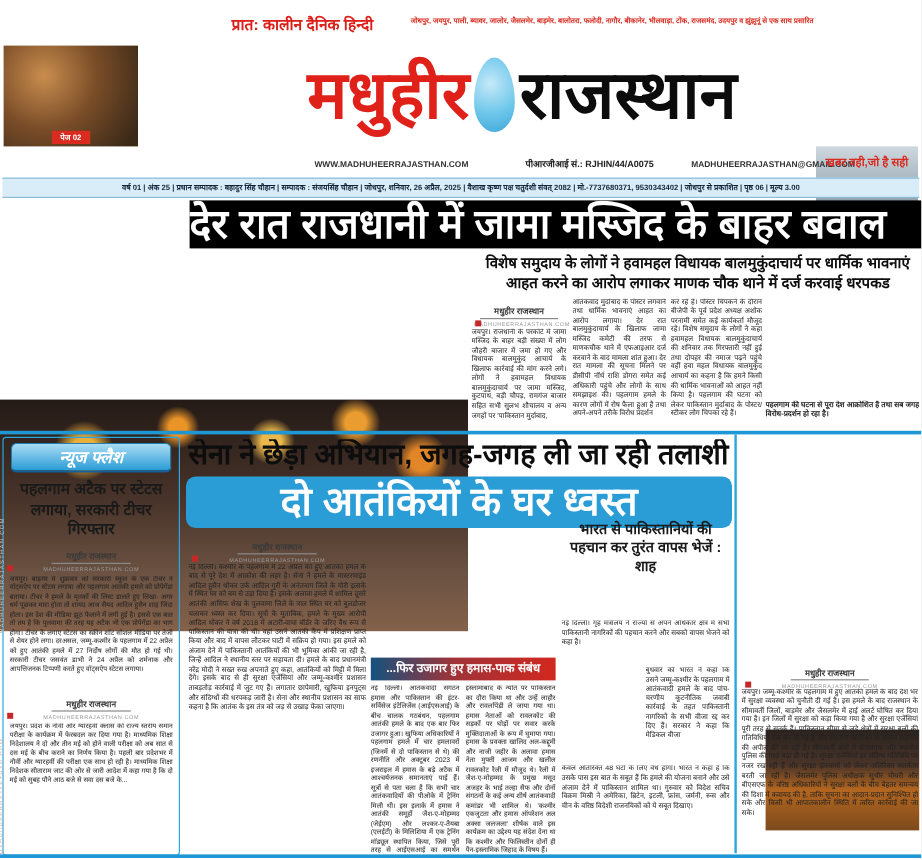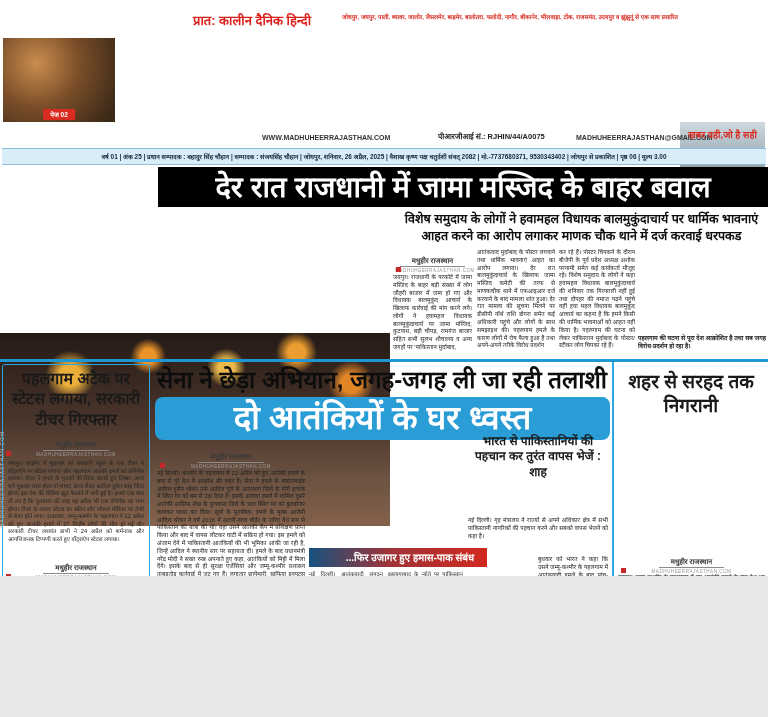--- a/index.html
+++ b/index.html
@@ -1,57 +1,57 @@
 <!DOCTYPE html>
 <html><head>
 <meta charset="utf-8">
 <style>
   html,body{margin:0;padding:0;background:#e8e8e8;}
-  .page{position:relative;width:768px;height:576px;background:#ffffff;overflow:hidden;
+  .page{position:relative;width:768px;height:717px;background:#ffffff;overflow:hidden;
         font-family:"Liberation Sans","DejaVu Sans",sans-serif;color:#111;}
   .abs{position:absolute;}
   .nowrap{white-space:nowrap;overflow:hidden;}
   .just{text-align:justify;overflow:hidden;}
   
   .tagline{font-size:13px;font-weight:800;color:#dd1f1a;}
   .cities{font-size:6px;font-weight:700;color:#d92b20;}
   .mast{display:flex;align-items:center;justify-content:center;gap:4px;}
   .mast .t1{font-size:56px;font-weight:800;color:#e0211a;line-height:1;}
   .mast .t2{font-size:56px;font-weight:800;color:#0c0c0c;line-height:1;}
   .splash{width:34px;height:62px;border-radius:50% 50% 50% 50%/60% 60% 40% 40%;
           background:radial-gradient(circle at 40% 35%,#bfe6f7 0%,#5ec1e8 55%,#2a9cd6 100%);opacity:.9;}
   .phototag{position:absolute;left:50%;transform:translateX(-50%);bottom:2px;background:#d92b20;color:#fff;
             font-size:6.5px;font-weight:700;padding:1px 7px;white-space:nowrap;}
   .infosm{font-size:7px;font-weight:700;color:#333;}
   .reg{font-size:7.5px;font-weight:800;color:#222;}
   .slogan{font-size:9.5px;font-weight:800;color:#d92b20;white-space:nowrap;}
   .datestrip{background:#d8edf8;border-top:1px solid #8bbdd9;border-bottom:1px solid #8bbdd9;
              font-size:6.4px;font-weight:600;color:#12243a;line-height:15px;text-align:center;white-space:nowrap;overflow:hidden;}
   
-  .leadbar{background:#000;color:#fff;font-size:29px;font-weight:800;text-align:center;line-height:40px;overflow:hidden;}
+  .leadbar{background:#000;color:#fff;font-size:34px;font-weight:800;text-align:left;line-height:40px;overflow:hidden;}
   .subhead{font-size:12.5px;font-weight:800;color:#0e0e0e;text-align:center;line-height:1.35;}
   .body6{font-size:5.9px;line-height:1.32;color:#222;}
   .body57{font-size:5.7px;line-height:1.32;color:#222;}
   .caption{font-size:6.2px;font-weight:600;color:#222;line-height:1.3;}
   
   .byl{position:relative;text-align:center;padding:1px 2px;}
   .byl .nm{display:inline-block;font-size:7px;font-weight:800;color:#3a3a3a;
            border-bottom:1.5px solid #8a8a8a;padding:0 12px 1px;}
   .byl .st{font-size:4.6px;color:#9a9a9a;letter-spacing:.5px;margin-top:1px;}
   .byl .sq{position:absolute;left:3px;bottom:2px;width:5px;height:5px;background:#c62828;}
   
   .lbox{border:1.5px solid #2aa6e0;border-radius:3px;}
   .nfhead{background:linear-gradient(#a9dcf4,#2a9cd6);border:1px solid #1f7fb5;border-bottom:2.5px solid #145f97;
           border-radius:5px;color:#fff;font-size:14px;font-weight:800;font-style:italic;text-align:center;line-height:22px;}
-  .colhead{font-size:16px;font-weight:800;color:#1a1a1a;text-align:center;line-height:1.28;}
+  .colhead{font-size:13px;font-weight:800;color:#1a1a1a;text-align:center;line-height:1.28;}
   .midhead{font-size:24px;font-weight:800;color:#0d0d0d;text-align:center;line-height:1.15;}
   .bluebanner{background:#2a9cd6;border-radius:8px;color:#fff;font-size:33px;font-weight:800;
               text-align:center;line-height:42px;overflow:hidden;}
   .hamasbanner{background:linear-gradient(90deg,#15527e 0%,#a03338 45%,#d1281f 100%);color:#fff;
-               font-size:10px;font-weight:800;text-align:center;line-height:19px;overflow:hidden;padding-left:24px;}
+               font-size:10px;font-weight:800;text-align:center;line-height:19px;overflow:hidden;}
   .vline{background:#2aa6e0;}
   .hline{background:#1f97d4;}
   .vwm{writing-mode:vertical-rl;transform:rotate(180deg);font-size:5px;color:#bbb;letter-spacing:1px;}
   
   .ph{overflow:hidden;position:relative;}
   .ph-fire{background:radial-gradient(circle at 30% 30%,#c98d4e,#7a4d28 45%,#3c2a18 90%);}
   .ph-meet{background:linear-gradient(180deg,#cfd8de 0%,#9fb0ba 40%,#6b7a85 100%);}
   .ph-protest{background:
      radial-gradient(circle at 18% 22%,rgba(255,190,60,.9) 0 3%,transparent 7%),
      radial-gradient(circle at 38% 12%,rgba(255,160,40,.9) 0 2.5%,transparent 6%),
@@ -69,20 +69,25 @@
   <div class="abs tagline" style="left:193px;top:11px;">प्रात: कालीन दैनिक हिन्दी</div>
   <div class="abs cities nowrap" style="left:342px;top:13px;right:2px;">जोधपुर, जयपुर, पाली, ब्यावर, जालोर, जैसलमेर, बाड़मेर, बालोतरा, फलोदी, नागौर, बीकानेर, भीलवाड़ा, टोंक, राजसमंद, उदयपुर व झुंझुनूं से एक साथ प्रसारित</div>
 
   <div class="abs ph ph-fire" style="left:3px;top:38px;width:112px;height:84px;">
     <span class="phototag">पेज 02</span>
   </div>
   <div class="abs ph ph-meet" style="left:680px;top:38px;width:85px;height:84px;">
     <span class="phototag">अंतिम पेज</span>
   </div>
 
+  <div class="abs mast" style="left:200px;top:32px;width:470px;height:94px;">
+    <span class="t1">मधुहीर</span>
+    <span class="splash"></span>
+    <span class="t2">राजस्थान</span>
+  </div>
 
   <div class="abs infosm" style="left:262px;top:134px;">WWW.MADHUHEERRAJASTHAN.COM</div>
   <div class="abs reg" style="left:438px;top:131px;">पीआरजीआई सं.: RJHIN/44/A0075</div>
   <div class="abs infosm" style="left:576px;top:134px;">MADHUHEERRAJASTHAN@GMAIL.COM</div>
   <div class="abs slogan" style="left:688px;top:128px;">खबर वही,जो है सही</div>
 
   <div class="abs datestrip" style="left:2px;top:148px;width:764px;height:15px;">वर्ष 01 | अंक 25 | प्रधान सम्पादक : बहादुर सिंह चौहान | सम्पादक : संजयसिंह चौहान | जोधपुर, शनिवार, 26 अप्रैल, 2025 | वैशाख कृष्ण पक्ष चतुर्दशी संवत् 2082 | मो.-7737680371, 9530343402 | जोधपुर से प्रकाशित | पृष्ठ 06 | मूल्य 3.00</div>
 
   <div class="abs ph ph-protest" style="left:0px;top:165px;width:390px;height:193px;"></div>
   <div class="abs leadbar" style="left:158px;top:167px;width:610px;height:40px;">देर रात राजधानी में जामा मस्जिद के बाहर बवाल</div>
@@ -98,20 +103,21 @@
   </div>
   <div class="abs just body6" style="left:477px;top:249px;width:78px;height:109px;">आतंकवाद मुर्दाबाद के पोस्टर लगवाने तथा धार्मिक भावनाएं आहत का आरोप लगाया। देर रात बालमुकुंदाचार्य के खिलाफ जामा मस्जिद कमेटी की तरफ से माणकचौक थाने में एफआइआर दर्ज करवाने के बाद मामला शांत हुआ। देर रात मामला की सूचना मिलने पर डीसीपी नॉर्थ राशि डोगरा समेत कई अधिकारी पहुंचे और लोगों के साथ समझाइश की। पहलगाम हमले के कारण लोगों में रोष फैला हुआ है तथा अपने-अपने तरीके विरोध प्रदर्शन</div>
   <div class="abs just body6" style="left:559px;top:249px;width:76px;height:109px;">कर रहे हैं। पोस्टर चिपकने के दौरान बीजेपी के पूर्व प्रदेश अध्यक्ष अशोक परनामी समेत कई कार्यकर्ता मौजूद रहे। विशेष समुदाय के लोगों ने कहा हवामहल विधायक बालमुकुंदाचार्य की शनिवार तक गिरफ्तारी नहीं हुई तथा दोपहर की नमाज पढ़ने पहुंचे वहीं हवा महल विधायक बालमुकुंद आचार्य का कहना है कि हमने किसी की धार्मिक भावनाओं को आहत नहीं किया है। पहलगाम की घटना को लेकर पाकिस्तान मुर्दाबाद के पोस्टर/स्टीकर लोग चिपका रहे हैं।</div>
 
   <div class="abs ph ph-woman" style="left:638px;top:247px;width:128px;height:84px;"></div>
   <div class="abs caption" style="left:638px;top:334px;width:128px;height:22px;overflow:hidden;">पहलगाम की घटना से पूरा देश आक्रोशित है तथा सब जगह विरोध-प्रदर्शन हो रहा है।</div>
 
   <div class="abs hline" style="left:0px;top:359px;width:768px;height:3px;"></div>
 
   <div class="abs lbox" style="left:2px;top:364px;width:146px;height:347px;">
+    <div class="nfhead" style="margin:4px 6px 2px;height:22px;">न्यूज फ्लैश</div>
     <div class="colhead" style="padding:4px 3px 2px;">पहलगाम अटैक पर स्टेटस लगाया, सरकारी टीचर गिरफ्तार</div>
     <div class="byl">
       <span class="sq"></span>
       <div class="nm">मधुहीर राजस्थान</div>
       <div class="st">MADHUHEERRAJASTHAN.COM</div>
     </div>
     <div class="just body57" style="margin:2px 5px 0;height:95px;">जयपुर। बाड़मेर में शुक्रवार को सरकारी स्कूल के एक टीचर ने वॉट्सऐप पर स्टेटस लगाया और पहलगाम आतंकी हमले को प्रोपेगेंडा बताया। टीचर ने हमले के मृतकों की लिस्ट डालते हुए लिखा- अगर धर्म पूछकर मारा होता तो शायद आज सैयद आदिल हुसैन शाह जिंदा होता। इस देश की मीडिया झूठ फैलाने में लगी हुई है। इससे एक बात तो तय है कि पुलवामा की तरह यह अटैक भी एक प्रोपेगेंडा का भाग होगा। टीचर के लगाए स्टेटस का स्क्रीन शॉट सोशल मीडिया पर तेजी से शेयर होने लगा। दरअसल, जम्मू-कश्मीर के पहलगाम में 22 अप्रैल को हुए आतंकी हमले में 27 निर्दोष लोगों की मौत हो गई थी। सरकारी टीचर जसवंत डाभी ने 24 अप्रैल को शर्मनाक और आपत्तिजनक टिप्पणी करते हुए वॉट्सऐप स्टेटस लगाया।</div>
     <div class="byl">
       <span class="sq"></span>
       <div class="nm">मधुहीर राजस्थान</div>
@@ -137,21 +143,20 @@
   <div class="abs just body57" style="left:388px;top:571px;width:75px;height:140px;">इस्लामाबाद के न्योते पर पाकिस्तान का दौरा किया था और उन्हें लाहौर और रावलपिंडी ले जाया गया था। हमास नेताओं को रावलकोट की सड़कों पर घोड़ों पर सवार करके मुक्तिदाताओं के रूप में घुमाया गया। हमास के प्रवक्ता खालिद अल-कद्दूमी और नाजी जहीर के अलावा हमास नेता मुफ्ती आजम और खलील रावलकोट रैली में मौजूद थे। रैली में जैश-ए-मोहम्मद के प्रमुख मसूद अजहर के भाई तल्हा सैफ और दोनों संगठनों के कई अन्य शीर्ष आतंकवादी कमांडर भी शामिल थे। 'कश्मीर एकजुटता और हमास ऑपरेशन अल अक्सा जलजला' शीर्षक वाले इस कार्यक्रम का उद्देश्य यह संदेश देना था कि कश्मीर और फिलिस्तीन दोनों ही पैन-इस्लामिक जिहाद के विषय हैं।</div>
 
   <div class="abs colhead" style="left:468px;top:434px;width:140px;font-size:12px;">भारत से पाकिस्तानियों की पहचान कर तुरंत वापस भेजें : शाह</div>
   <div class="abs just body6" style="left:468px;top:517px;width:140px;height:37px;">नई दिल्ली। गृह मंत्रालय ने राज्यों से अपने अधिकार क्षेत्र में सभी पाकिस्तानी नागरिकों की पहचान करने और सबको वापस भेजने को कहा है।</div>
 
   <div class="abs just body6" style="left:538px;top:556px;width:70px;height:80px;">बुधवार को भारत ने कहा कि उसने जम्मू-कश्मीर के पहलगाम में आतंकवादी हमले के बाद पांच-चरणीय कूटनीतिक जवाबी कार्रवाई के तहत पाकिस्तानी नागरिकों के सभी वीजा रद्द कर दिए हैं। सरकार ने कहा कि मेडिकल वीजा</div>
   <div class="abs just body6" style="left:468px;top:638px;width:140px;height:73px;">केवल अतिरिक्त 48 घंटों के लिए वैध होगा। भारत ने कहा है कि उसके पास इस बात के सबूत हैं कि हमले की योजना बनाने और उसे अंजाम देने में पाकिस्तान शामिल था। गुरुवार को विदेश सचिव विक्रम मिस्री ने अमेरिका, ब्रिटेन, इटली, फ्रांस, जर्मनी, रूस और चीन के वरिष्ठ विदेशी राजनयिकों को ये सबूत दिखाए।</div>
 
   <div class="abs vline" style="left:612px;top:362px;width:2px;height:349px;"></div>
 
-  <div class="abs colhead" style="left:616px;top:370px;width:150px;font-size:19px;">शहर से सरहद तक निगरानी</div>
 
   <div class="abs" style="left:618px;top:549px;width:147px;">
     <div class="byl">
       <span class="sq"></span>
       <div class="nm">मधुहीर राजस्थान</div>
       <div class="st">MADHUHEERRAJASTHAN.COM</div>
     </div>
   </div>
   <div class="abs just body6" style="left:618px;top:574px;width:147px;height:137px;">जयपुर। जम्मू-कश्मीर के पहलगाम में हुए आतंकी हमले के बाद देश भर में सुरक्षा व्यवस्था को चुनौती दी गई है। इस हमले के बाद राजस्थान के सीमावर्ती जिलों, बाड़मेर और जैसलमेर में हाई अलर्ट घोषित कर दिया गया है। इन जिलों में सुरक्षा को कड़ा किया गया है और सुरक्षा एजेंसियां पूरी तरह से सतर्क हैं। पाकिस्तान सीमा से जुड़े क्षेत्रों में सुरक्षा बलों की गतिविधियां तेज कर दी गई हैं और स्थानीय नागरिकों से सक्रिय सहयोग की अपील की जा रही है। सीमावर्ती क्षेत्रों में बीएसएफ और स्थानीय पुलिस की गश्त बढ़ा दी गई है। सुरक्षा एजेंसियां हर संदिग्ध गतिविधि पर नजर रख रही हैं और सुरक्षा इंतजामों को लेकर अतिरिक्त सतर्कता बरती जा रही है। जैसलमेर पुलिस अधीक्षक सुधीर चौधरी और बीएसएफ के वरिष्ठ अधिकारियों ने सुरक्षा बलों के बीच बेहतर समन्वय की दिशा में कवायद की है, ताकि सूचना का आदान-प्रदान सुनिश्चित हो सके और किसी भी आपातकालीन स्थिति में त्वरित कार्रवाई की जा सके।</div>
 

